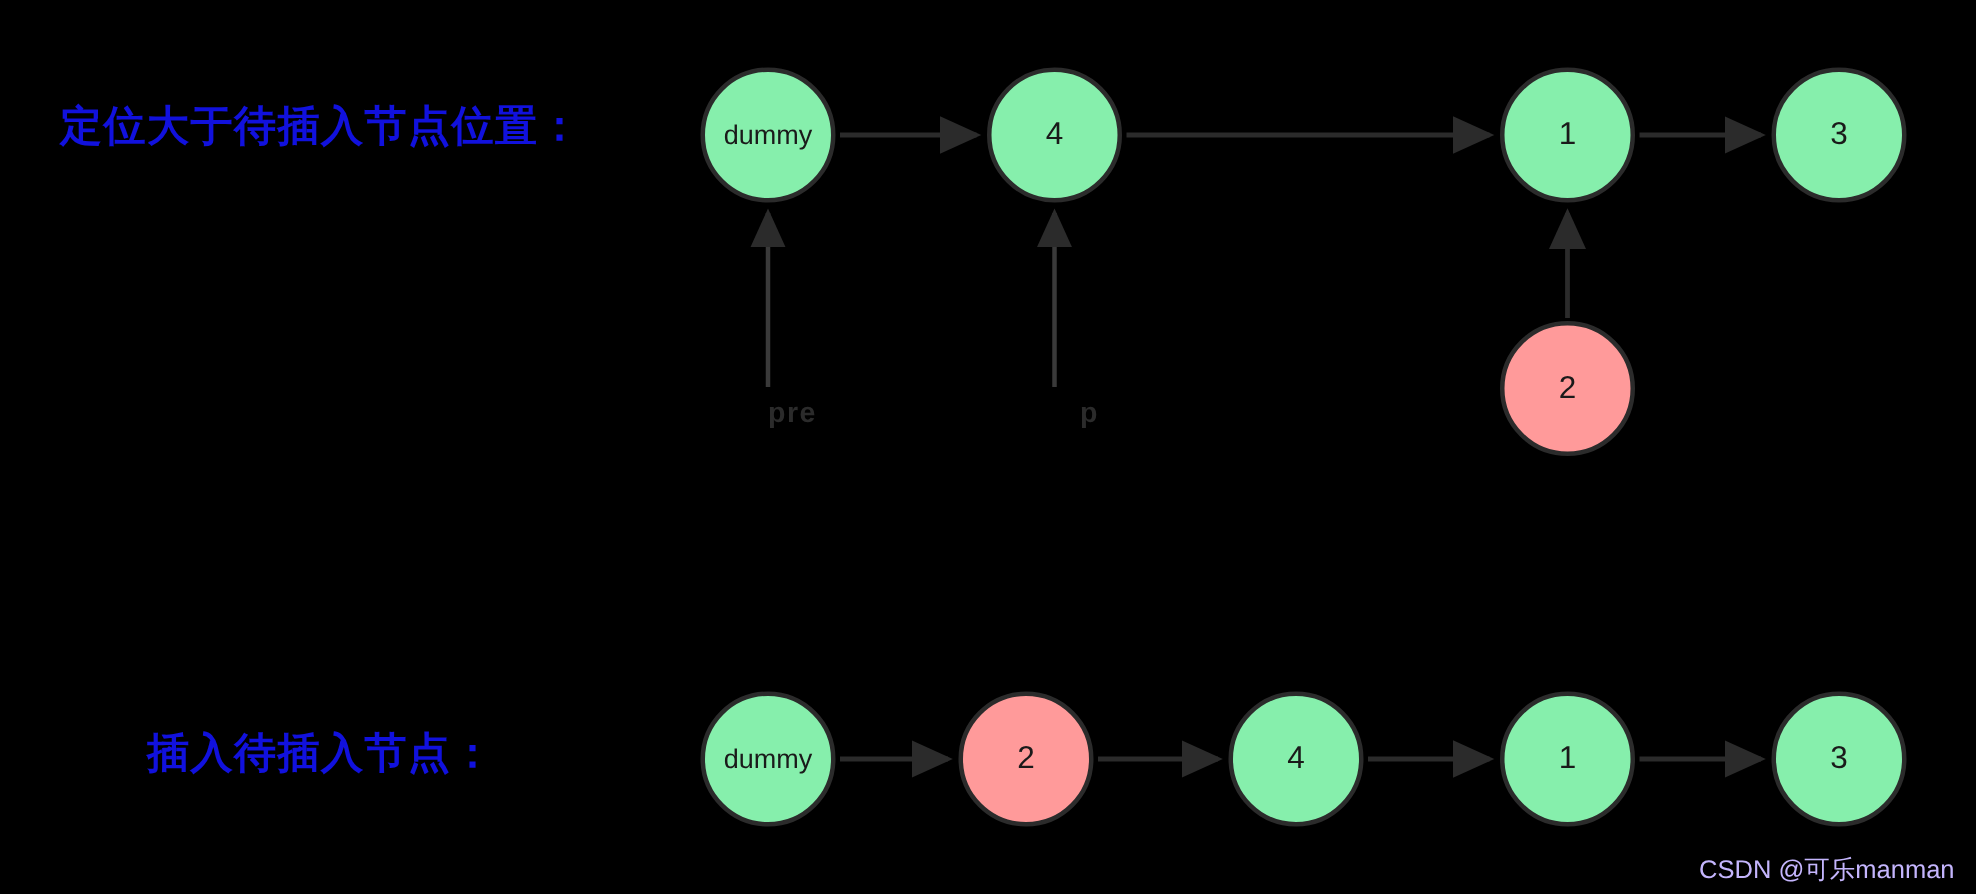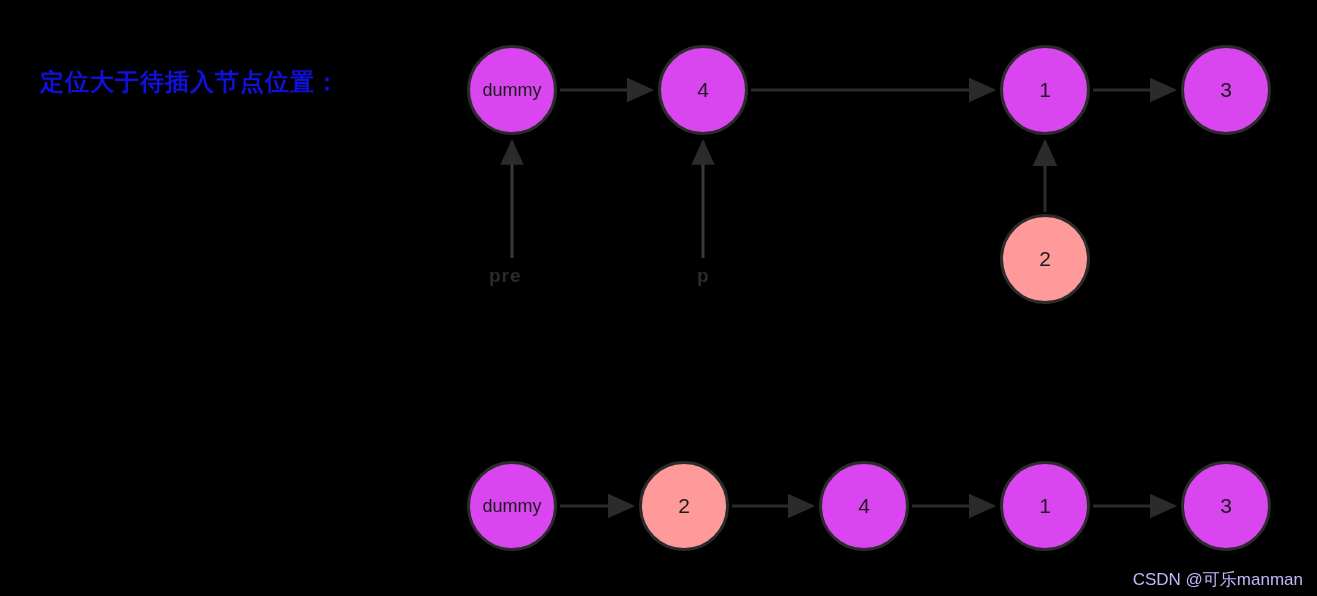--- a/index.html
+++ b/index.html
@@ -25,34 +25,34 @@
     position: absolute;
     left: 0; top: 0;
     width: 1317px;
     height: 596px;
     pointer-events: none;
   }
   .section-label {
     position: absolute;
     color: #1111dd;
     font-weight: bold;
-    font-size: 24px;
+    font-size: 28px;
     letter-spacing: 1px;
     white-space: nowrap;
     line-height: 1;
   }
   #label-locate { left: 40px; top: 70px; }
   #label-insert { left: 98px; top: 488px; }
 
   .node {
     position: absolute;
     width: 90px;
     height: 90px;
     border-radius: 50%;
-    background: #d946ef;
+    background: #86efac;
     border: 3px solid #2b2b2b;
     box-sizing: border-box;
     display: flex;
     align-items: center;
     justify-content: center;
     color: #1a1a1a;
     font-size: 21px;
     font-weight: normal;
     z-index: 3;
   }
@@ -60,20 +60,21 @@
   .node.pink { background: #ff9a9a; }
 
   .ptr-label {
     position: absolute;
     color: #2b2b2b;
     font-size: 19px;
     font-weight: bold;
     letter-spacing: 1px;
     line-height: 1;
     white-space: nowrap;
+    margin-left: 23px;
   }
   #ptr-pre { left: 489px; top: 266px; }
   #ptr-p   { left: 697px; top: 266px; }
 
   .watermark {
     position: absolute;
     right: 14px;
     bottom: 8px;
     color: #c4b5fd;
     font-size: 17px;
@@ -117,20 +118,21 @@
   <div class="node" style="left:1000px; top:45px;">1</div>
 
   <div class="node" style="left:1181px; top:45px;">3</div>
 
   <div class="node pink" style="left:1000px; top:214px;">2</div>
 
   <div class="ptr-label" id="ptr-pre">pre</div>
 
   <div class="ptr-label" id="ptr-p">p</div>
 
+  <div class="section-label" id="label-insert">插入待插入节点：</div>
 
   <div class="node small-text" style="left:467px; top:461px;">dummy</div>
 
   <div class="node pink" style="left:639px; top:461px;">2</div>
 
   <div class="node" style="left:819px; top:461px;">4</div>
 
   <div class="node" style="left:1000px; top:461px;">1</div>
 
   <div class="node" style="left:1181px; top:461px;">3</div>

